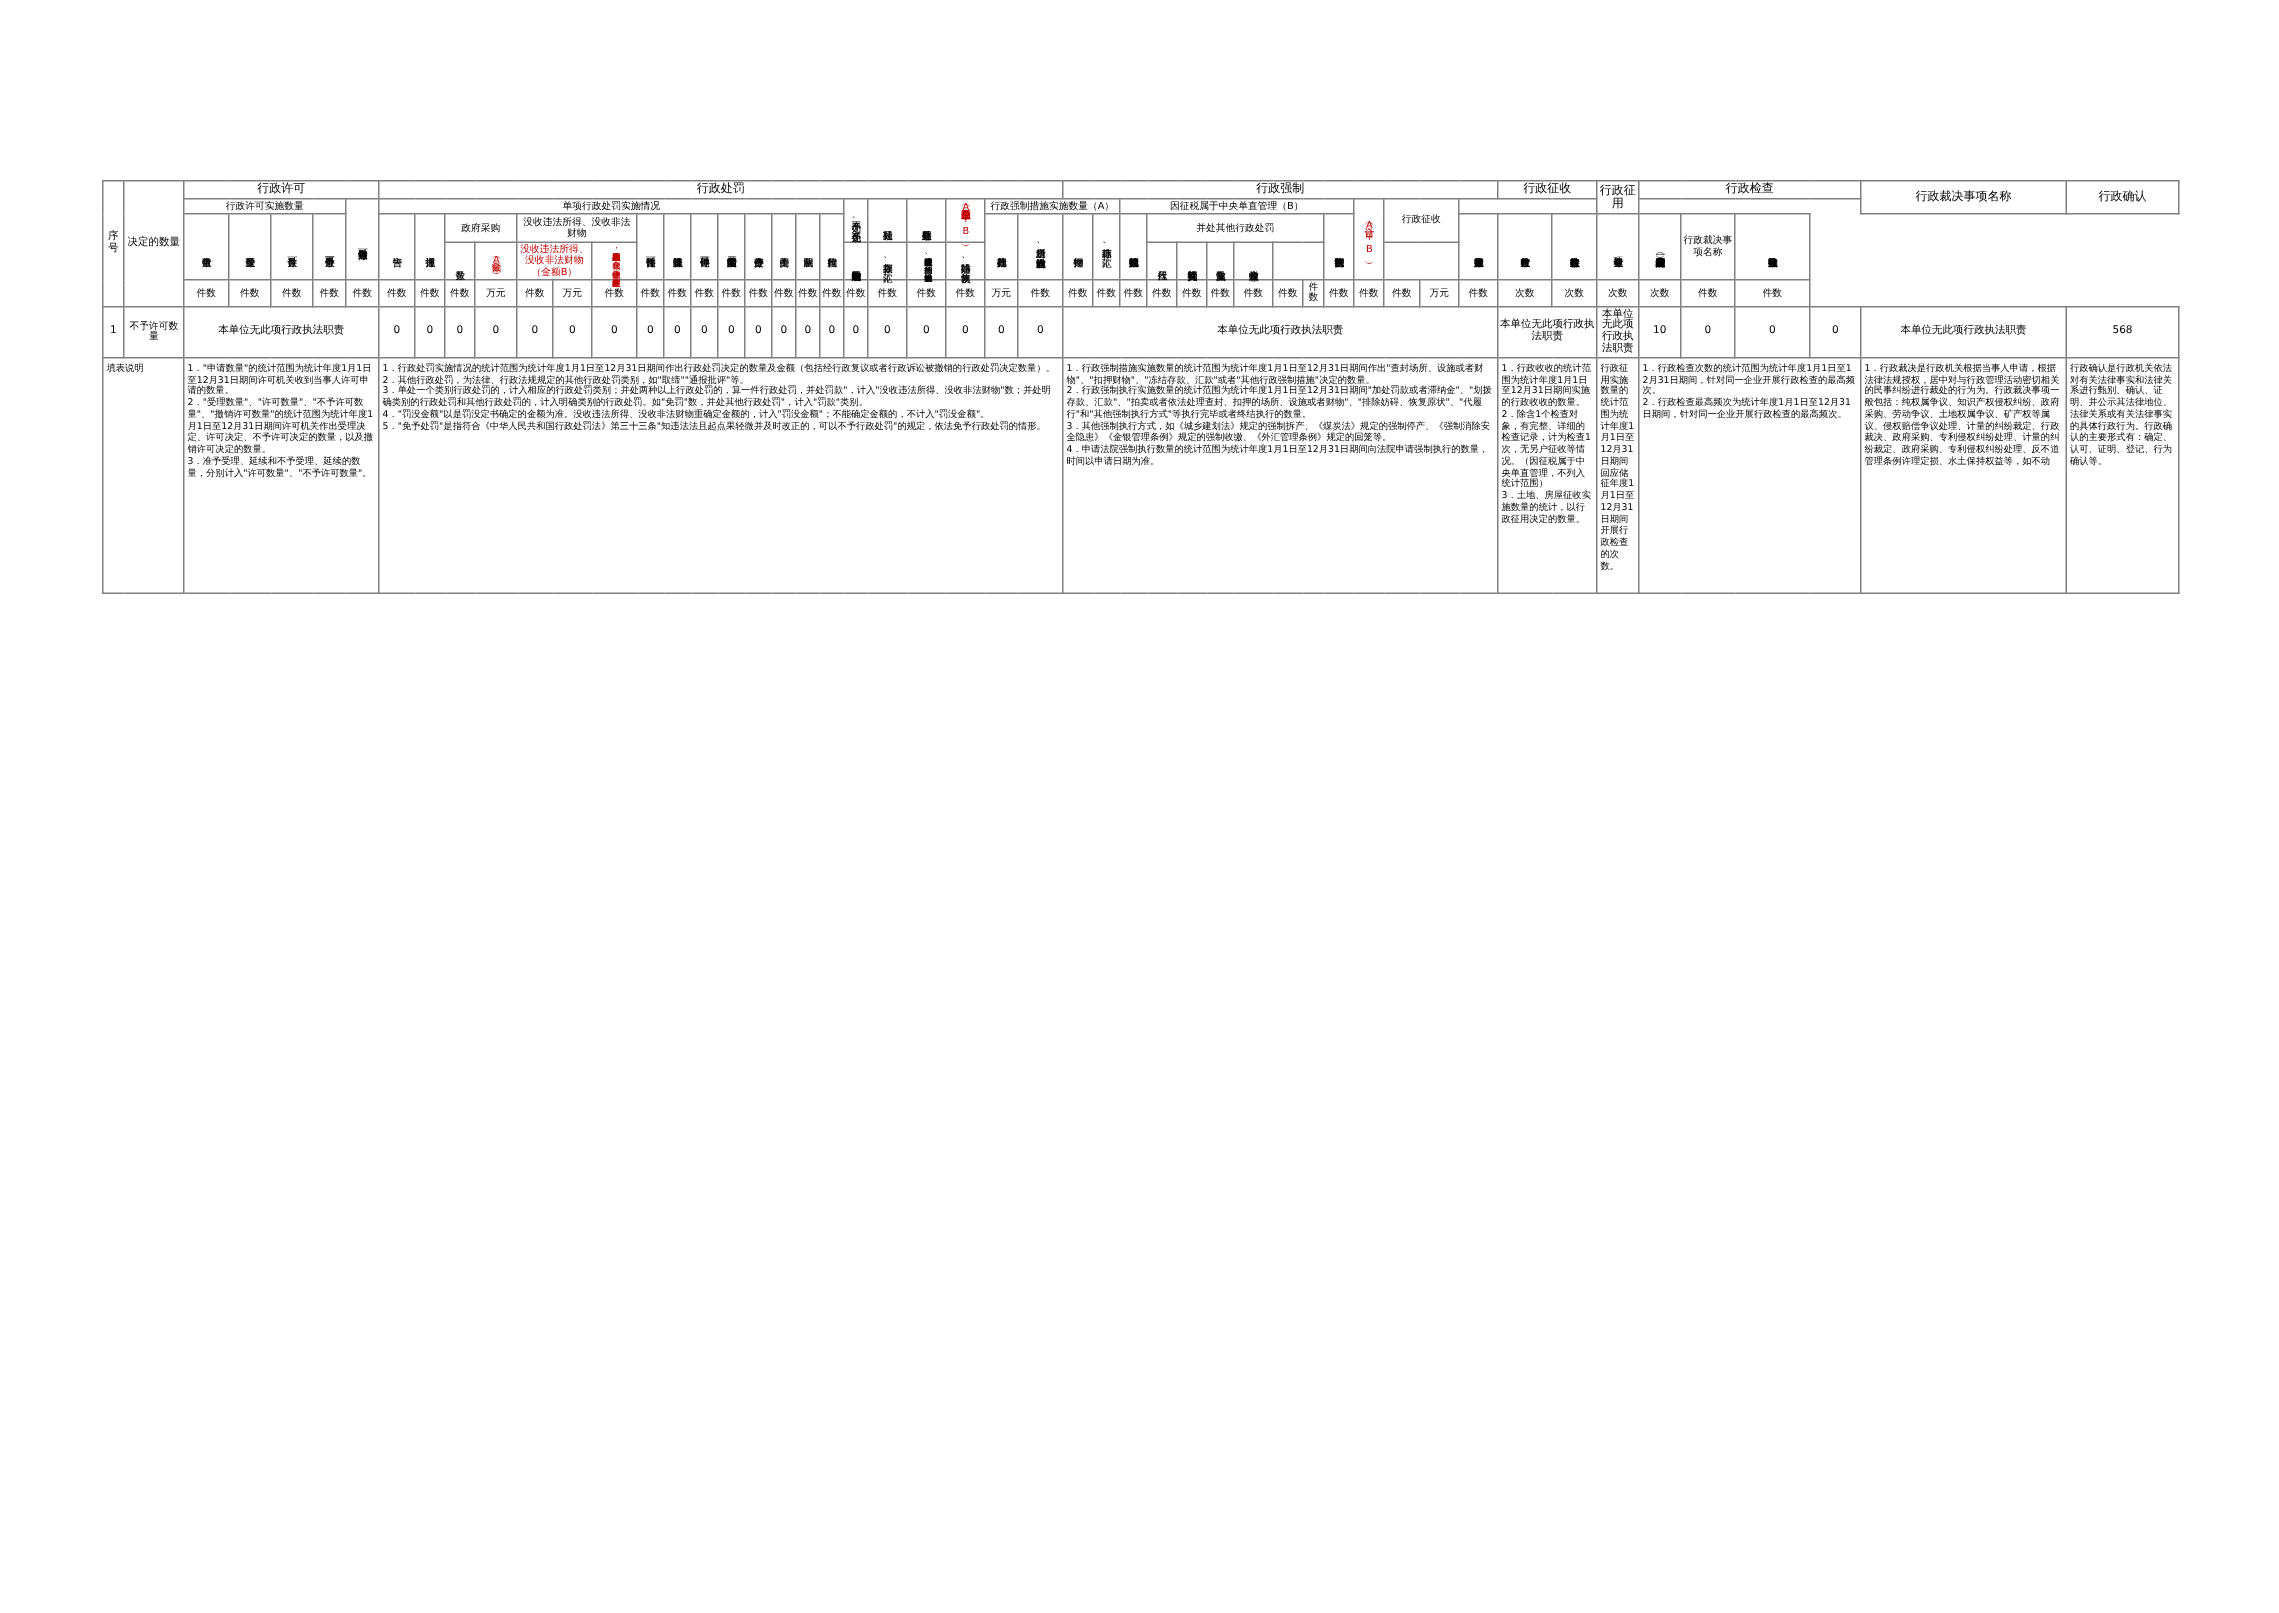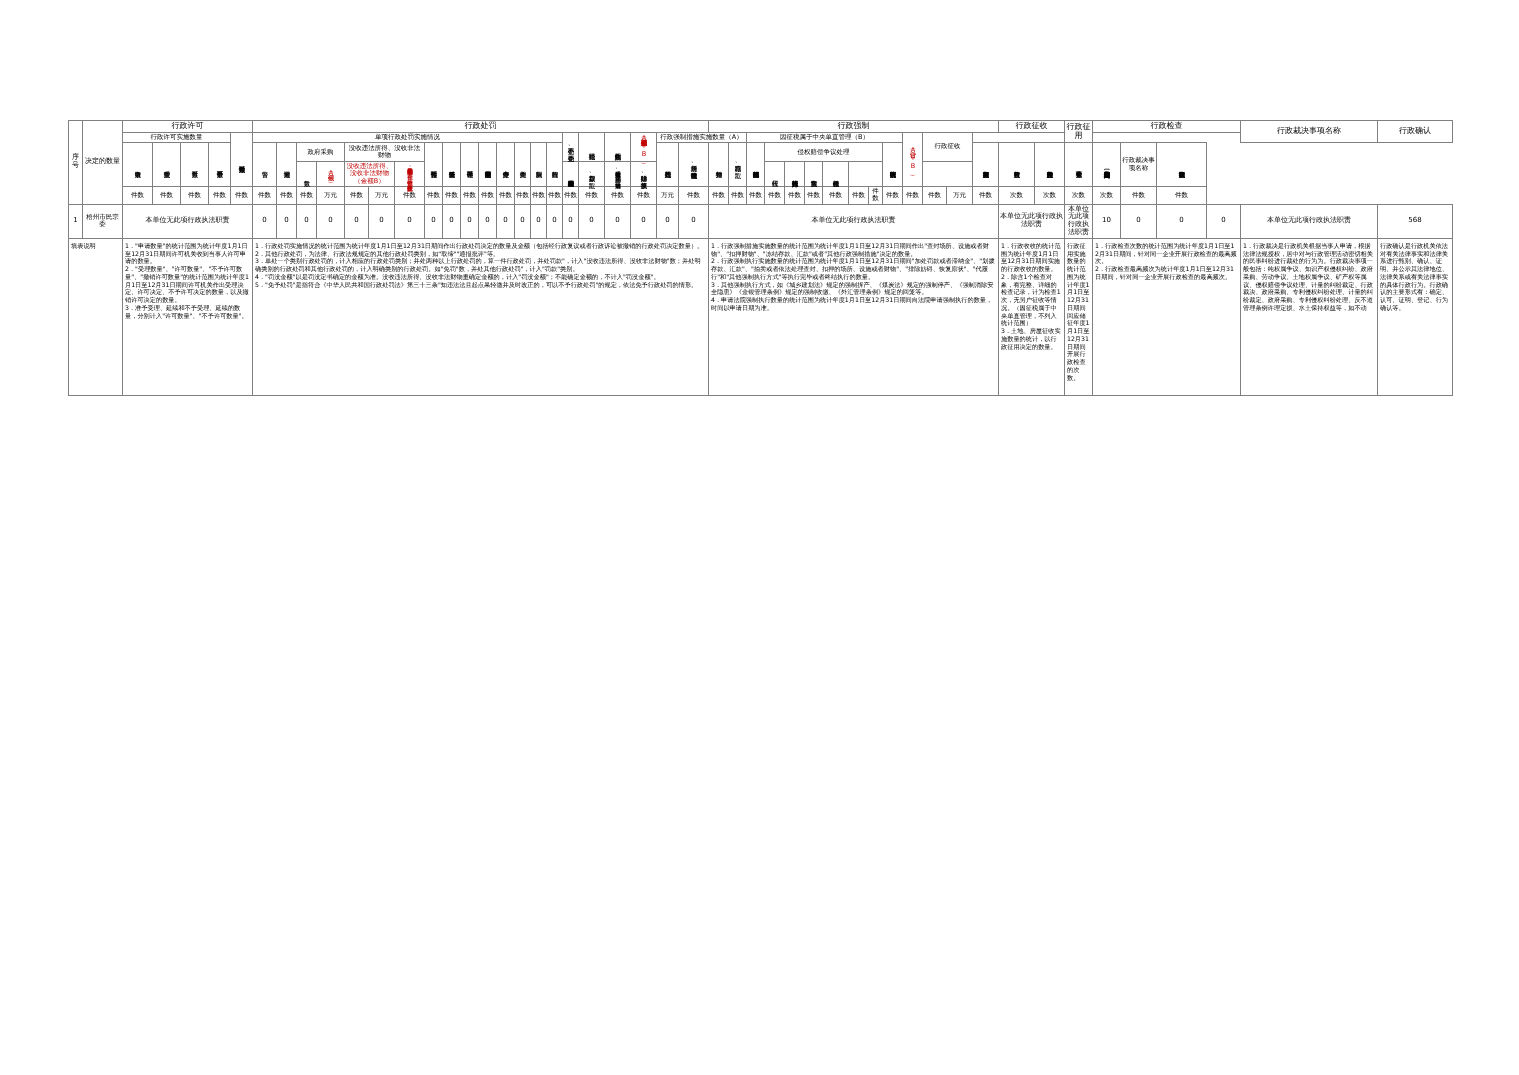--- a/index.html
+++ b/index.html
@@ -130,21 +130,21 @@
         <td rowspan="2"><span class="vert">责令关闭</span></td>
         <td rowspan="2"><span class="vert">限制从业</span></td>
         <td rowspan="2"><span class="vert">行政拘留</span></td>
         <td rowspan="2"><span class="vert">其他行政处罚</span></td>
 
         <td rowspan="2"><span class="vert">查封场所、设施或者财物</span></td>
         <td rowspan="2"><span class="vert">扣押财物</span></td>
         <td rowspan="2"><span class="vert">冻结存款、汇款</span></td>
         <td rowspan="2"><span class="vert">其他行政强制措施</span></td>
 
-        <td colspan="6">侵权赔偿争议处理</td>
+        <td colspan="6">并处其他行政处罚</td>
         <td rowspan="2"><span class="vert">申请法院强制执行</span></td>
 
         <td rowspan="2"><span class="vert">行政征用实施数量</span></td>
         <td rowspan="2"><span class="vert">行政检查数量</span></td>
         <td rowspan="2"><span class="vert">涉企件行政检查总次数</span></td>
         <td rowspan="2"><span class="vert">专项检查数量</span></td>
         <td rowspan="2"><span class="vert">行政检查最高频次（针对同一企业检查的最高频次）</span></td>
         <td rowspan="2"><span>行政裁决事项名称</span></td>
         <td rowspan="2"><span class="vert">行政确认实施数量</span></td>
       </tr>
@@ -213,21 +213,21 @@
         <td>次数</td>
         <td>次数</td>
         <td>次数</td>
         <td>次数</td>
         <td>件数</td>
         <td>件数</td>
       </tr>
 
       <tr class="datarow">
         <td>1</td>
-        <td style="font-size:6.5px">梧州市民宗委</td>
+        <td style="font-size:6.5px">不予许可数量</td>
         <td colspan="5">本单位无此项行政执法职责</td>
 
         <td>0</td>
         <td>0</td>
         <td>0</td>
         <td>0</td>
         <td>0</td>
         <td>0</td>
         <td>0</td>
         <td>0</td>

